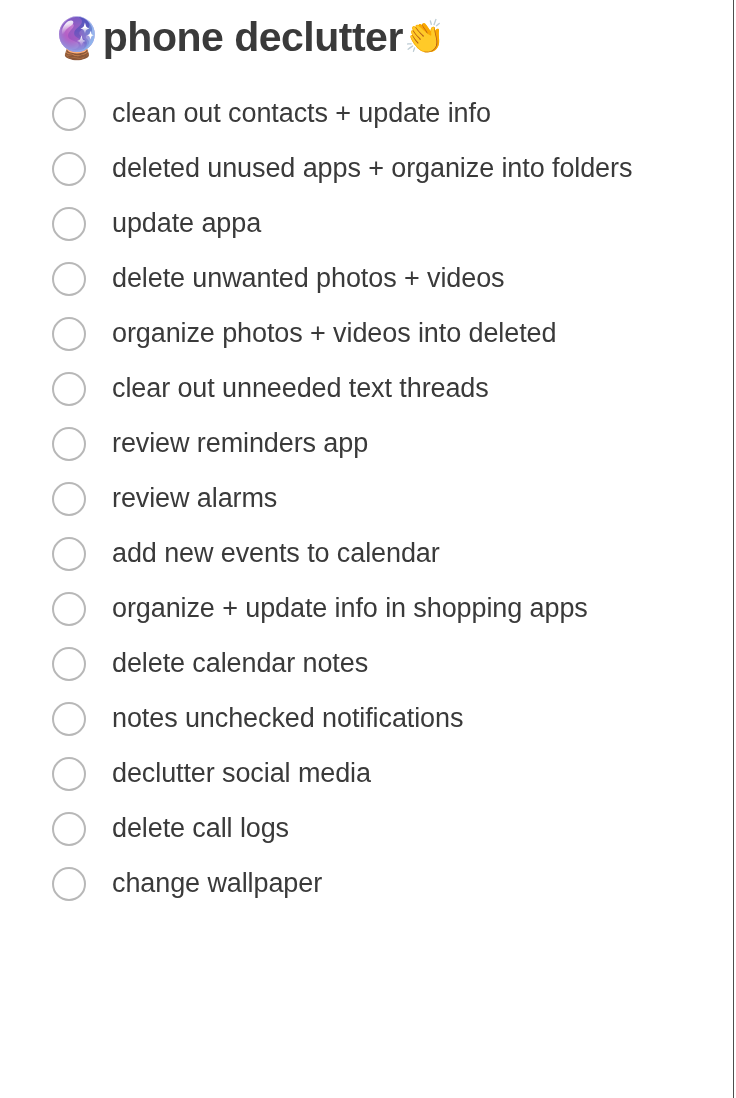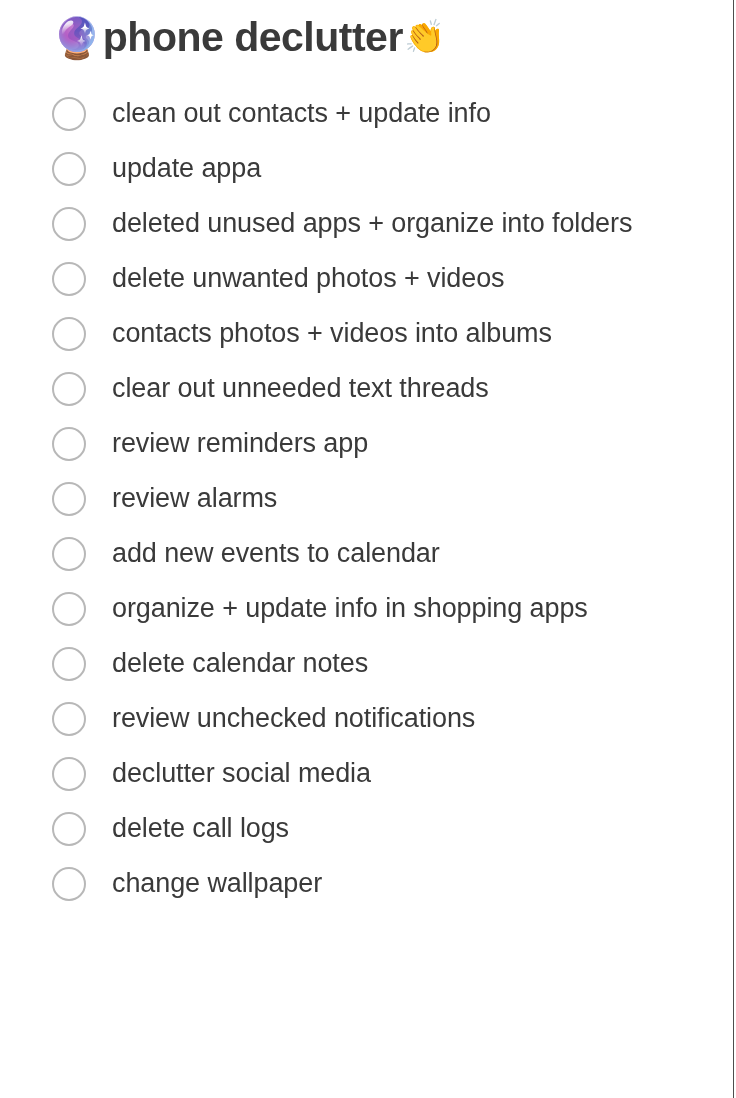--- a/index.html
+++ b/index.html
@@ -121,33 +121,33 @@
     <span class="title-emoji-right">👏</span>
   </div>
 
   <div class="checklist" id="checklist-container">
       <div class="check-row">
         <span class="checkbox"></span>
         <span class="check-label">clean out contacts + update info</span>
       </div>
       <div class="check-row">
         <span class="checkbox"></span>
-        <span class="check-label">update appa</span>
+        <span class="check-label">deleted unused apps + organize into folders</span>
       </div>
       <div class="check-row">
         <span class="checkbox"></span>
-        <span class="check-label">deleted unused apps + organize into folders</span>
+        <span class="check-label">update appa</span>
       </div>
       <div class="check-row">
         <span class="checkbox"></span>
         <span class="check-label">delete unwanted photos + videos</span>
       </div>
       <div class="check-row">
         <span class="checkbox"></span>
-        <span class="check-label">contacts photos + videos into albums</span>
+        <span class="check-label">organize photos + videos into deleted</span>
       </div>
       <div class="check-row">
         <span class="checkbox"></span>
         <span class="check-label">clear out unneeded text threads</span>
       </div>
       <div class="check-row">
         <span class="checkbox"></span>
         <span class="check-label">review reminders app</span>
       </div>
       <div class="check-row">
@@ -161,21 +161,21 @@
       <div class="check-row">
         <span class="checkbox"></span>
         <span class="check-label">organize + update info in shopping apps</span>
       </div>
       <div class="check-row">
         <span class="checkbox"></span>
         <span class="check-label">delete calendar notes</span>
       </div>
       <div class="check-row">
         <span class="checkbox"></span>
-        <span class="check-label">review unchecked notifications</span>
+        <span class="check-label">notes unchecked notifications</span>
       </div>
       <div class="check-row">
         <span class="checkbox"></span>
         <span class="check-label">declutter social media</span>
       </div>
       <div class="check-row">
         <span class="checkbox"></span>
         <span class="check-label">delete call logs</span>
       </div>
       <div class="check-row">

